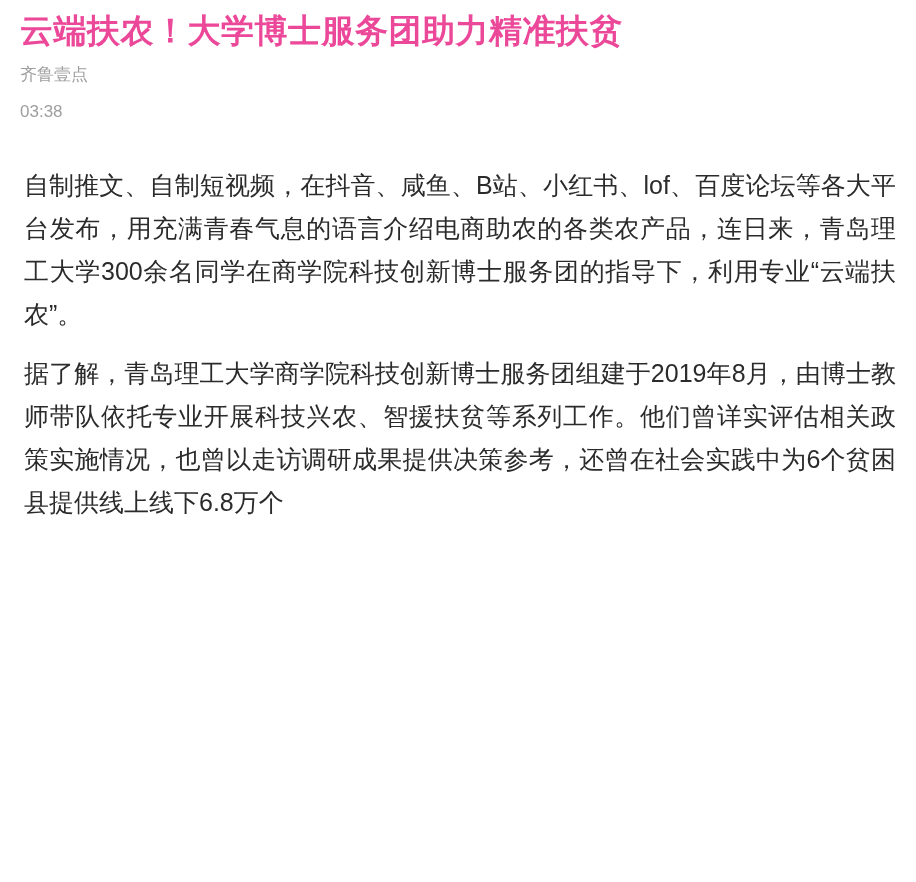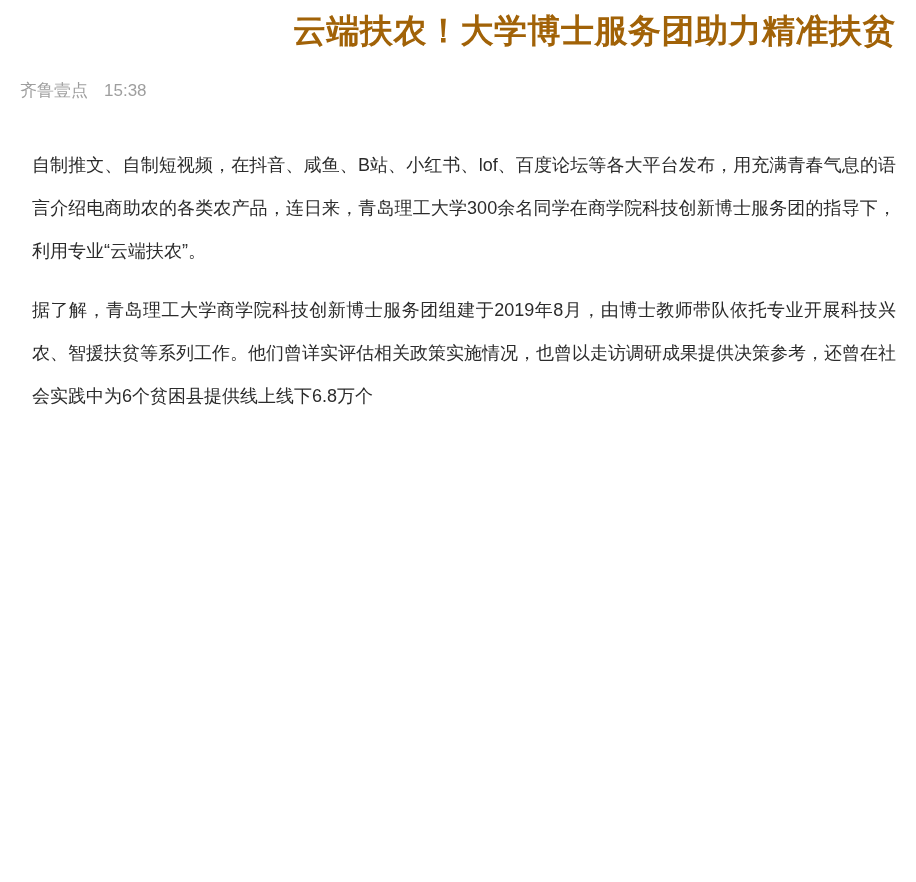--- a/index.html
+++ b/index.html
@@ -10,55 +10,55 @@
   body {
     width: 916px;
     height: 882px;
     overflow: hidden;
     font-family: "Liberation Sans", sans-serif;
   }
   .article {
     padding: 10px 20px 0 20px;
   }
   .article-title {
-    margin: 0 0 26px 0;
+    margin: 0 0 10px 0;
     font-size: 33px;
     line-height: 1.3;
     font-weight: 700;
-    color: #a16207;
+    color: #ec4899;
     letter-spacing: 0.5px;
-    text-align: right;
   }
   .byline {
     display: flex;
     align-items: baseline;
     gap: 16px;
     font-size: 17px;
     color: #9e9e9e;
     margin: 0 0 42px 0;
     font-weight: 400;
+    flex-direction: column;
   }
   .article-body p {
-    margin: 0 0 16px 12px;
-    font-size: 18px;
+    margin: 0 0 16px 4px;
+    font-size: 25px;
     line-height: 43px;
     color: #2b2b2b;
     text-align: justify;
     white-space: pre-wrap;
     word-break: break-word;
   }
 </style>
 </head>
 <body>
 
 <div class="article">
   <h1 class="article-title">云端扶农！大学博士服务团助力精准扶贫</h1>
 
   <div class="byline">
     <span>齐鲁壹点</span>
-    <span>15:38</span>
+    <span>03:38</span>
   </div>
 
   <div class="article-body">
     <p>自制推文、自制短视频，在抖音、咸鱼、B站、小红书、lof、百度论坛等各大平台发布，用充满青春气息的语言介绍电商助农的各类农产品，连日来，青岛理工大学300余名同学在商学院科技创新博士服务团的指导下，利用专业“云端扶农”。</p>
     <p>据了解，青岛理工大学商学院科技创新博士服务团组建于2019年8月，由博士教师带队依托专业开展科技兴农、智援扶贫等系列工作。他们曾详实评估相关政策实施情况，也曾以走访调研成果提供决策参考，还曾在社会实践中为6个贫困县提供线上线下6.8万个</p>
   </div>
 </div>
 
 </body></html>

